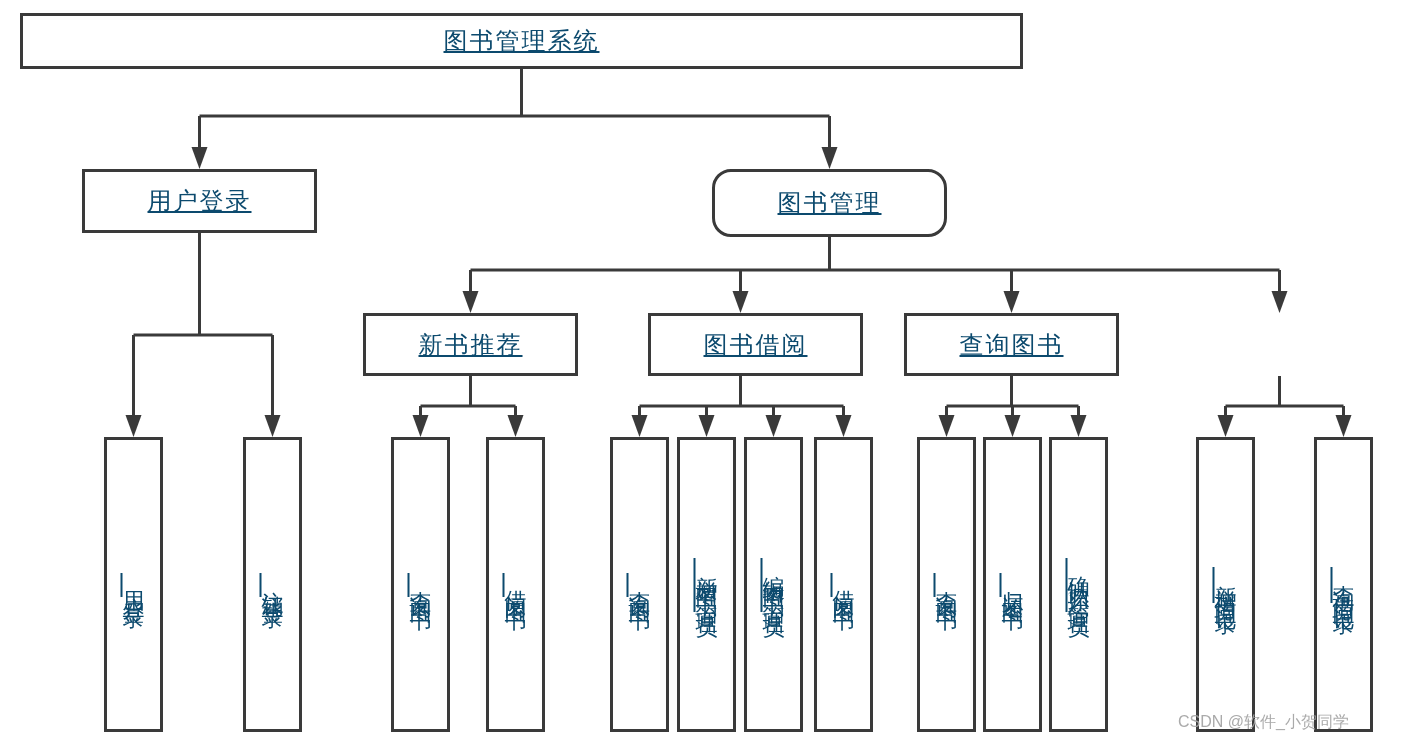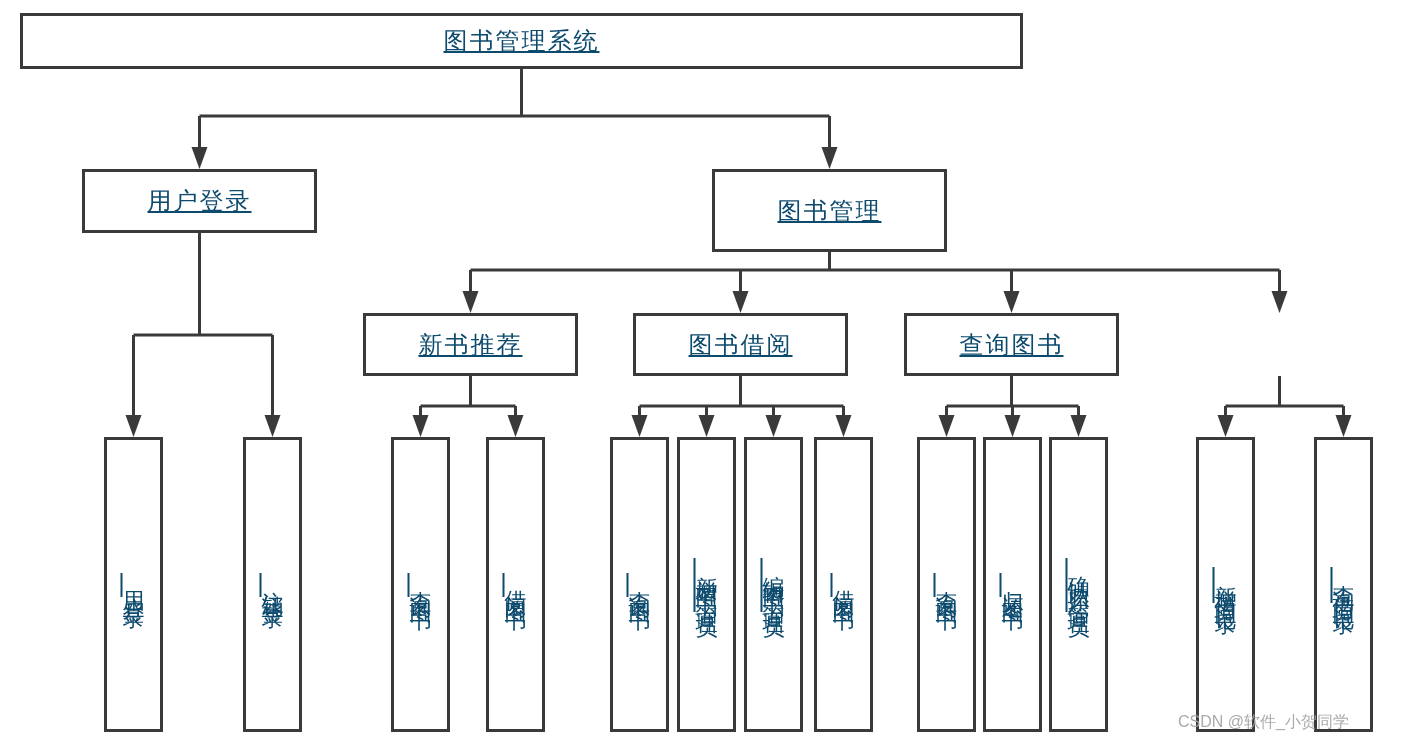--- a/index.html
+++ b/index.html
@@ -30,25 +30,25 @@
     text-orientation: mixed;
     font-size: 22px;
     letter-spacing: 6px;
     line-height: 1;
     white-space: nowrap;
   }
   
   .n-root  { left: 20px;   top: 13px;  width: 1003px; height: 56px; }
   
   .n-login { left: 82px;   top: 169px; width: 235px;  height: 64px; }
-  .n-mgmt  { left: 712px;  top: 169px; width: 235px;  height: 83px; }
+  .n-mgmt  { left: 712px;  top: 169px; width: 235px;  height: 68px; border-radius: 19px; }
   
   .l3 { top: 313px; height: 63px; width: 215px; }
   .n-newbook { left: 363px; }
-  .n-borrow  { left: 633px; }
+  .n-borrow  { left: 648px; }
   .n-current { left: 904px; }
   .n-records { left: 1172px; }
   
   .leaf { top: 437px; height: 295px; width: 59px; }
   .p1  { left: 104px; }
   .p2  { left: 243px; }
   .p3  { left: 391px; }
   .p4  { left: 486px; }
   .p5  { left: 610px; }
   .p6  { left: 677px; }

